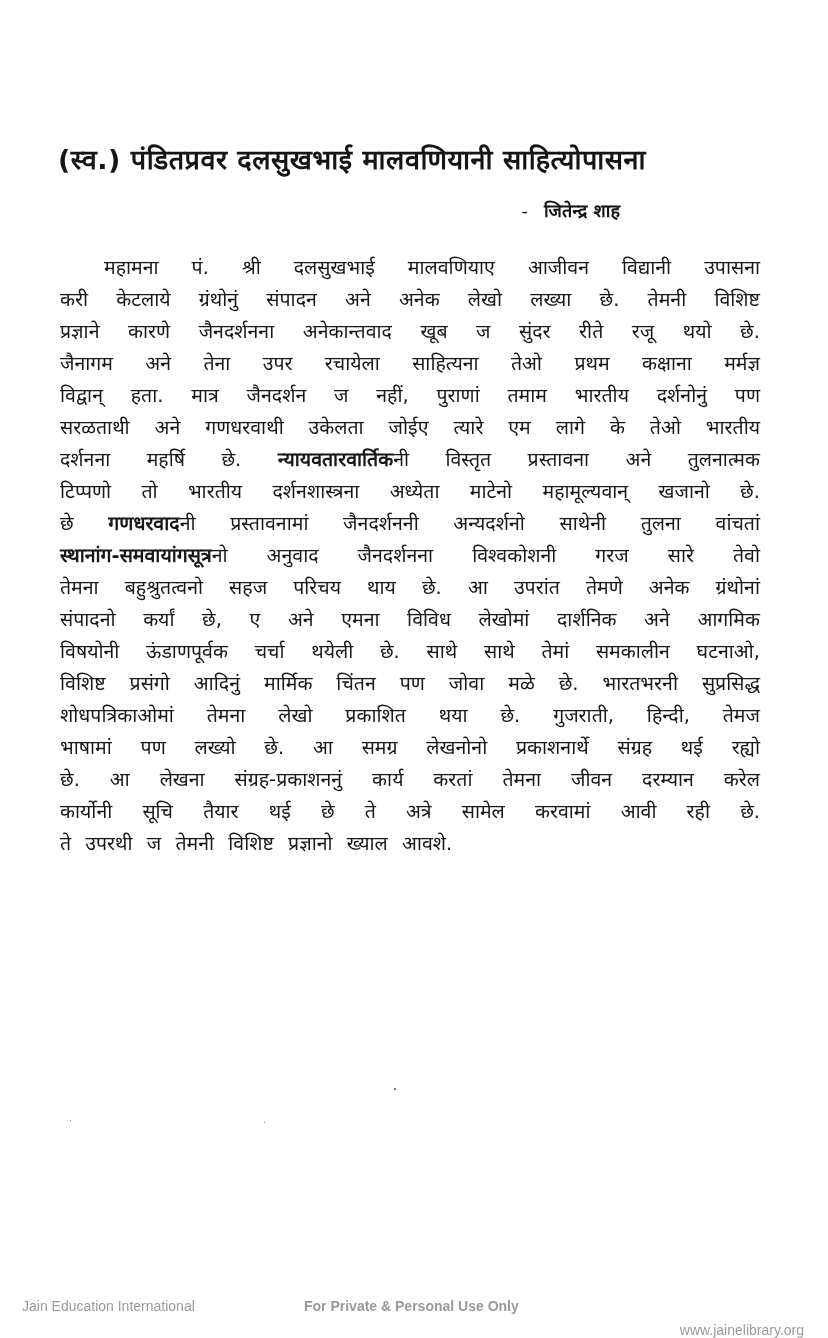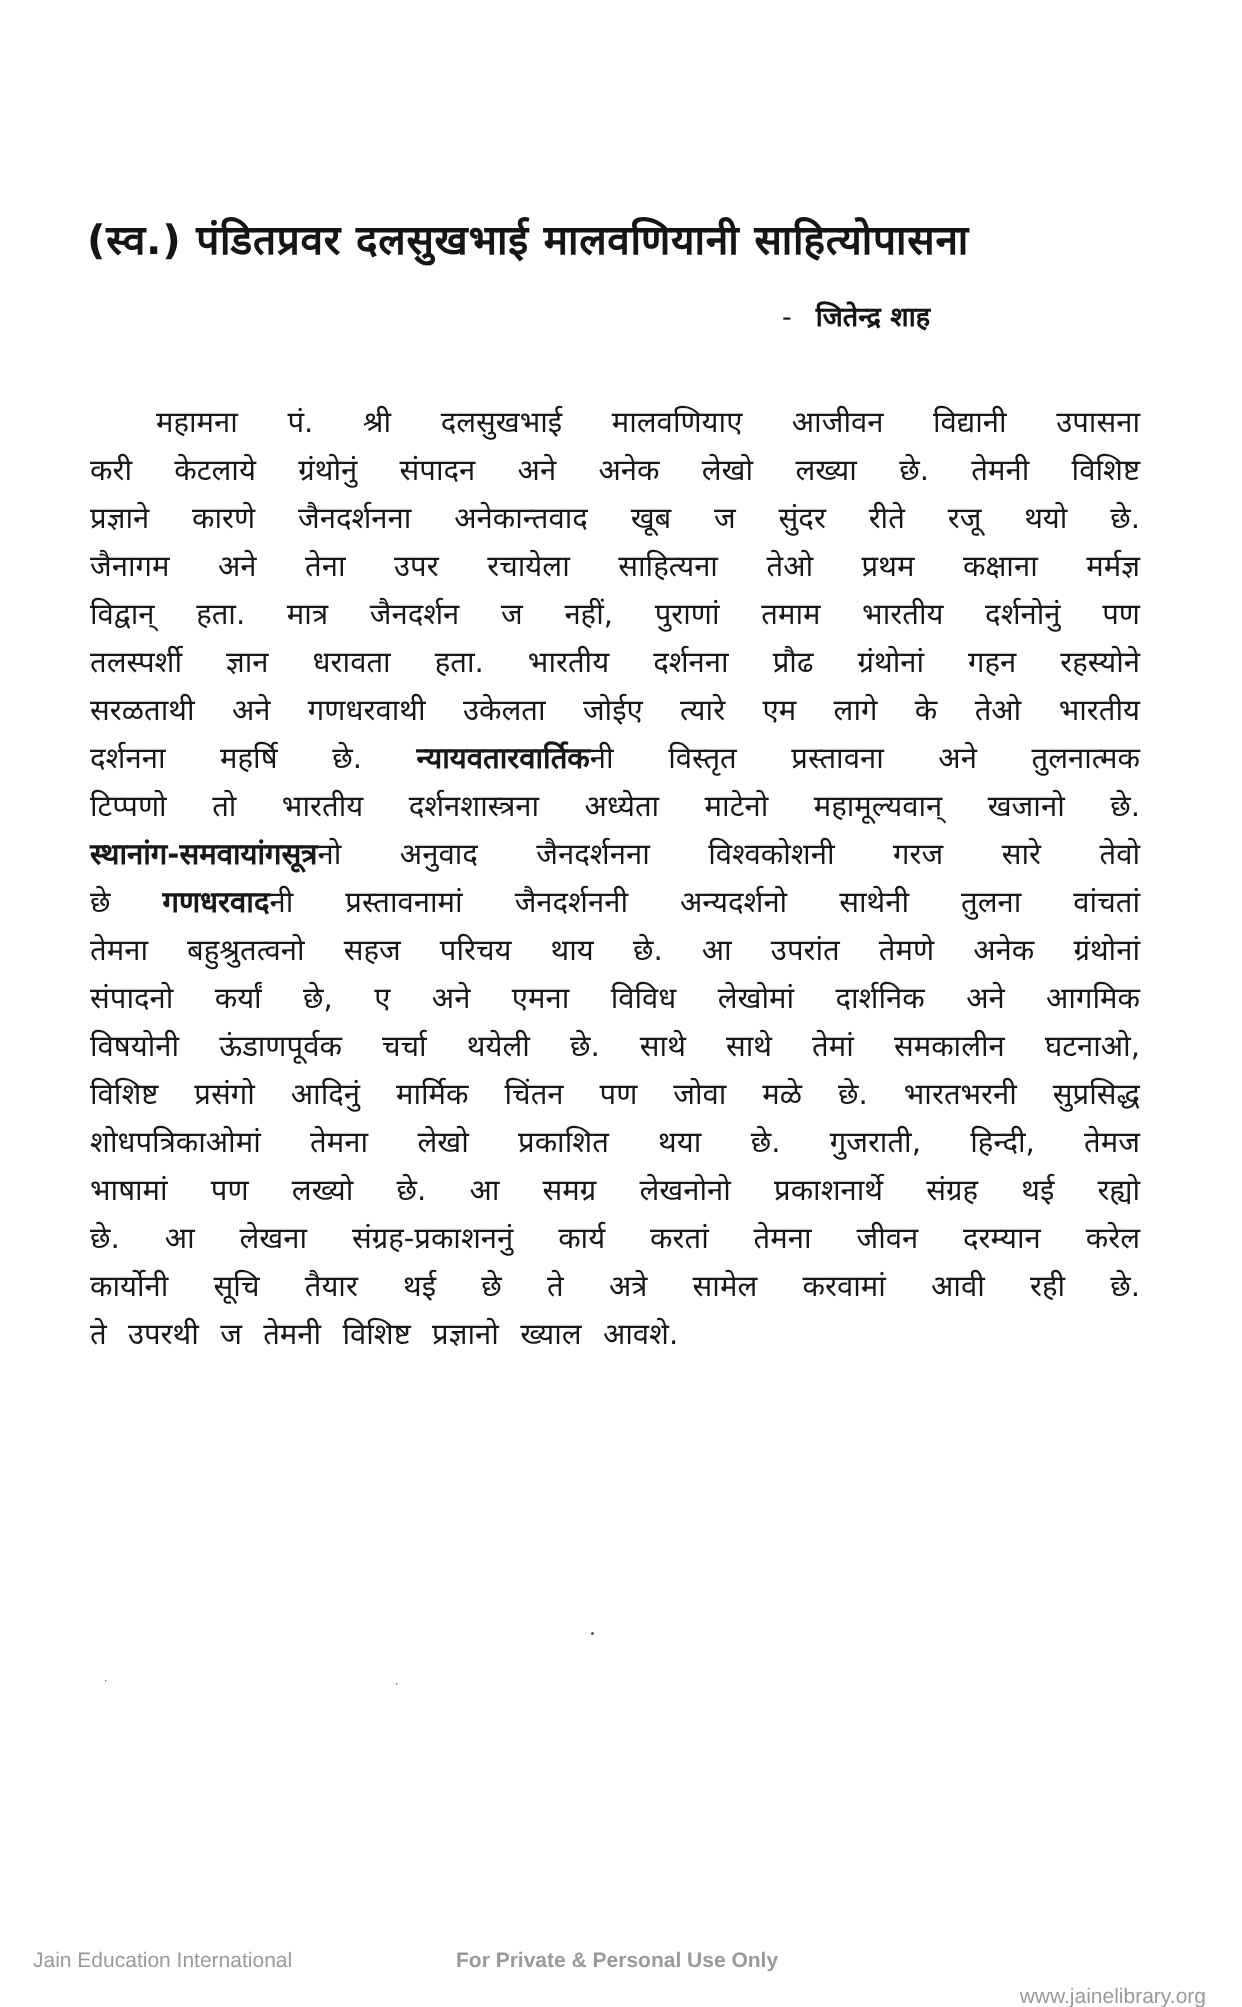--- a/index.html
+++ b/index.html
@@ -41,21 +41,21 @@
       white-space: nowrap;
       color: #151515;
     }
     .author .dash {
       margin-right: 16px;
       font-weight: normal;
     }
     .body-text {
       position: absolute;
       left: 60px;
-      top: 266px;
+      top: 252px;
       width: 700px;
     }
     .line {
       height: 32px;
       line-height: 32px;
       font-size: 19.5px;
       white-space: nowrap;
       text-align: justify;
       text-align-last: justify;
       color: #181818;
@@ -106,26 +106,25 @@
   <div class="author">
     <span class="dash">-</span><span>जितेन्द्र शाह</span>
   </div>
 
   <div class="body-text">
     <div class="line first">महामना पं. श्री दलसुखभाई मालवणियाए आजीवन विद्यानी उपासना</div>
     <div class="line">करी केटलाये ग्रंथोनुं संपादन अने अनेक लेखो लख्या छे. तेमनी विशिष्ट</div>
     <div class="line">प्रज्ञाने कारणे जैनदर्शनना अनेकान्तवाद खूब ज सुंदर रीते रजू थयो छे.</div>
     <div class="line">जैनागम अने तेना उपर रचायेला साहित्यना तेओ प्रथम कक्षाना मर्मज्ञ</div>
     <div class="line">विद्वान् हता. मात्र जैनदर्शन ज नहीं, पुराणां तमाम भारतीय दर्शनोनुं पण</div>
-    <div class="line">तलस्पर्शी ज्ञान धरावता हता. भारतीय दर्शनना प्रौढ ग्रंथोनां गहन रहस्योने</div>
     <div class="line">सरळताथी अने गणधरवाथी उकेलता जोईए त्यारे एम लागे के तेओ भारतीय</div>
     <div class="line"><span>दर्शनना महर्षि छे. </span><b>न्यायवतारवार्तिक</b><span>नी विस्तृत प्रस्तावना अने तुलनात्मक</span></div>
     <div class="line">टिप्पणो तो भारतीय दर्शनशास्त्रना अध्येता माटेनो महामूल्यवान् खजानो छे.</div>
+    <div class="line"><span>छे </span><b>गणधरवाद</b><span>नी प्रस्तावनामां जैनदर्शननी अन्यदर्शनो साथेनी तुलना वांचतां</span></div>
     <div class="line"><b>स्थानांग-समवायांगसूत्र</b><span>नो अनुवाद जैनदर्शनना विश्वकोशनी गरज सारे तेवो</span></div>
-    <div class="line"><span>छे </span><b>गणधरवाद</b><span>नी प्रस्तावनामां जैनदर्शननी अन्यदर्शनो साथेनी तुलना वांचतां</span></div>
     <div class="line">तेमना बहुश्रुतत्वनो सहज परिचय थाय छे. आ उपरांत तेमणे अनेक ग्रंथोनां</div>
     <div class="line">संपादनो कर्यां छे, ए अने एमना विविध लेखोमां दार्शनिक अने आगमिक</div>
     <div class="line">विषयोनी ऊंडाणपूर्वक चर्चा थयेली छे. साथे साथे तेमां समकालीन घटनाओ,</div>
     <div class="line">विशिष्ट प्रसंगो आदिनुं मार्मिक चिंतन पण जोवा मळे छे. भारतभरनी सुप्रसिद्ध</div>
     <div class="line">शोधपत्रिकाओमां तेमना लेखो प्रकाशित थया छे. गुजराती, हिन्दी, तेमज</div>
     <div class="line">भाषामां पण लख्यो छे. आ समग्र लेखनोनो प्रकाशनार्थे संग्रह थई रह्यो</div>
     <div class="line">छे. आ लेखना संग्रह-प्रकाशननुं कार्य करतां तेमना जीवन दरम्यान करेल</div>
     <div class="line">कार्योनी सूचि तैयार थई छे ते अत्रे सामेल करवामां आवी रही छे.</div>
     <div class="line last">ते उपरथी ज तेमनी विशिष्ट प्रज्ञानो ख्याल आवशे.</div>
   </div>

